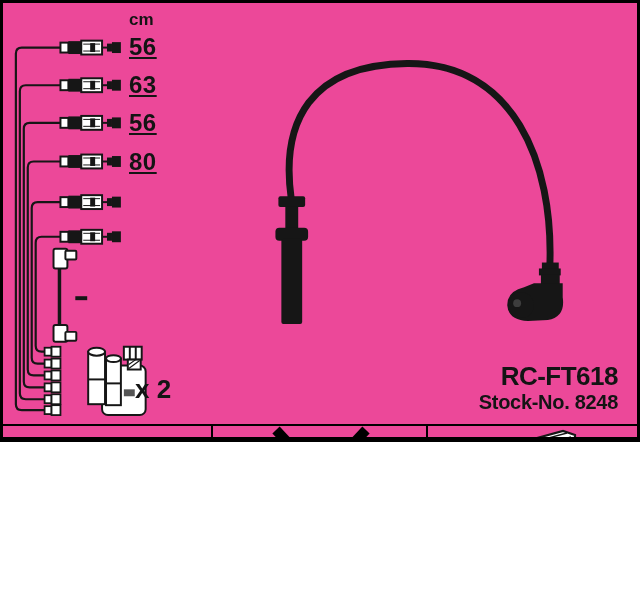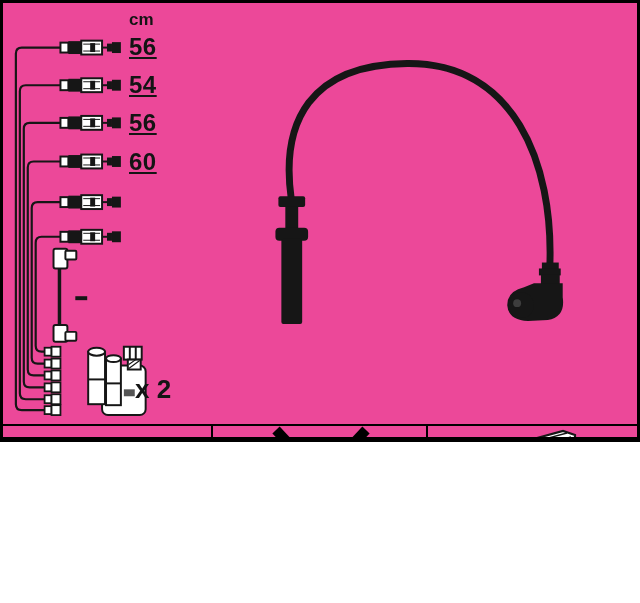--- a/index.html
+++ b/index.html
@@ -119,24 +119,26 @@
         <rect x="543" y="274" width="19" height="10"></rect>
         <path d="M536,283 H565 V297 Q568,317 550,320 L530,321 Q510,320 509,305 Q509,291 526,287 Z"></path>
         <circle cx="523" cy="305" r="13"></circle>
         <circle cx="519" cy="303" r="4" fill="#3d3d3d"></circle>
       </g>
     </g>
   </svg>
 
   <div class="lbl unit">cm</div>
   <div class="lbl len len0">56</div>
-  <div class="lbl len len1">54</div>
+  <div class="lbl len len1">63</div>
   <div class="lbl len len2">56</div>
-  <div class="lbl len len3">60</div>
+  <div class="lbl len len3">80</div>
   <div class="lbl qty">x 2</div>
+  <div class="lbl part">RC-FT618</div>
+  <div class="lbl stock">Stock-No. 8248</div>
 
   <div class="legend">
 
     <div class="cell c-r c-b">
       <svg width="200" height="104" viewBox="0 0 200 104">
         <g transform="translate(100,54) rotate(-40)" stroke="#161616" stroke-width="2" fill="#fff">
           <path d="M-51,1 h8 M-52,7 l9,-2" fill="none"></path>
           <path d="M-43,-8 L-25,-10 L-25,10 L-43,8 Z"></path>
           <path d="M-41,-7 l4,14 M-36,-8 l4,15 M-31,-9 l4,17" fill="none" stroke-width="1.5"></path>
           <rect x="-25" y="-11" width="7" height="22"></rect>

